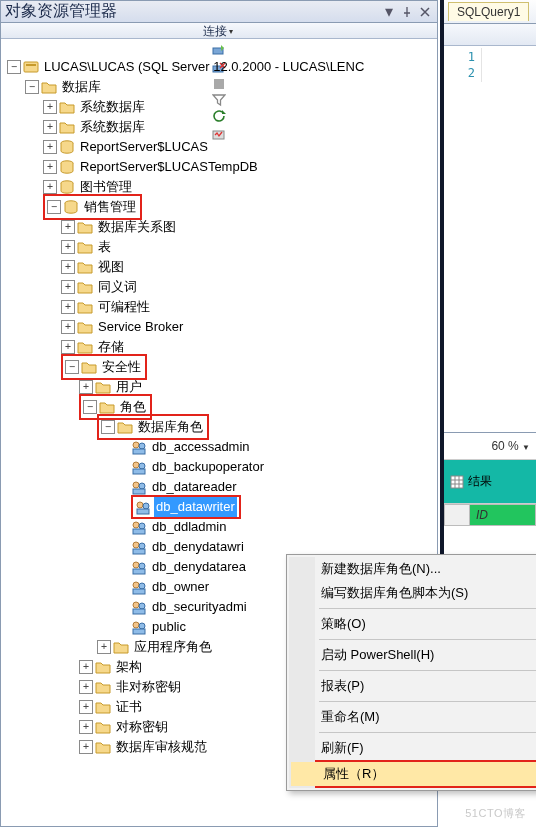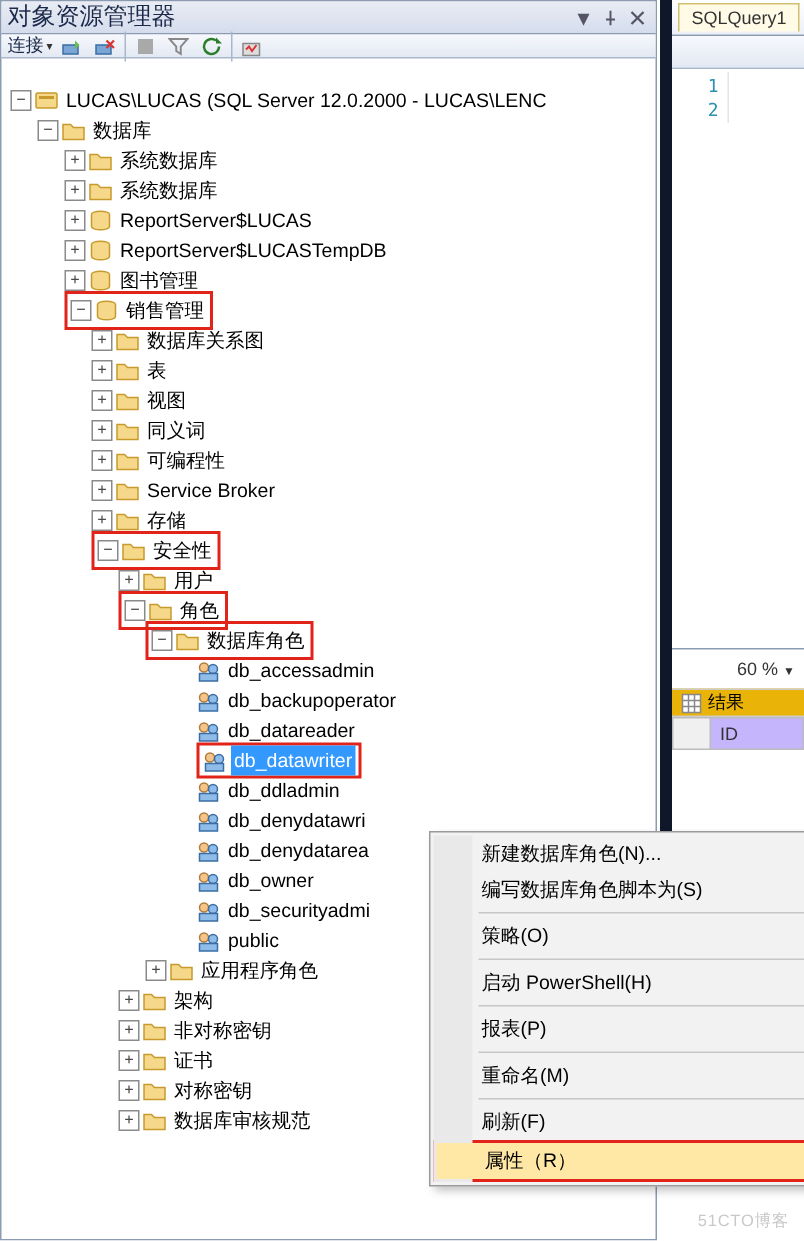--- a/index.html
+++ b/index.html
@@ -36,20 +36,21 @@
   .title-btn svg { width: 10px; height: 10px; }
 
   .toolbar {
     height: 16px;
     background: linear-gradient(#f6f8fc, #e3e9f3);
     border-bottom: 1px solid #a9b7cd;
     display: flex;
     align-items: center;
     padding: 0 4px;
     gap: 0;
+    flex-direction: column;
   }
   .toolbar-label { color:#1b2a4a; padding-right:2px; display:flex; align-items:center; }
   .toolbar-label::after { content:"▾"; font-size:8px; margin-left:2px; color:#333; }
   .tb-btn { width:22px; height:22px; display:flex; align-items:center; justify-content:center; border:1px solid transparent; border-radius:2px; }
   .tb-sep { width:1px; height:20px; background:#a9b7cd; margin:0 2px; }
 
   .tree {
     position: absolute;
     top: 52px; left: 0; right: 0; bottom: 0;
     overflow: auto;
@@ -73,21 +74,21 @@
   .hl-inline { border:2px solid #e2231a; padding:0 2px; }
 
   
   .d0{padding-left:4px}.d1{padding-left:22px}.d2{padding-left:40px}
   .d3{padding-left:58px}.d4{padding-left:76px}.d5{padding-left:94px}
   .d6{padding-left:112px}
 
   
   .right-panel {
     position:absolute; left:440px; top:0; width:96px; height:694px;
-    border-left:8px solid #0f172a;
+    border-left:4px solid #0f172a;
     background:#fff;
   }
   .doc-tab {
     height:24px; background:linear-gradient(#fefefe,#ecf0f7);
     border-bottom:1px solid #8a9bb2;
     display:flex; align-items:center;
   }
   .doc-tab .tab {
     background:#fffbe6; border:1px solid #d0c070; border-bottom:none;
     padding:2px 8px; margin-left:4px; font-size:12px; color:#333;
@@ -97,24 +98,24 @@
     border-right:1px solid #e4e4e4; background:#fff;
     font-family:Consolas,monospace; font-size:12px; color:#2b91af; text-align:right;
     padding:2px 6px 0 0;
   }
   .gutter div{height:16px;}
   .results-bar {
     position:absolute; left:0; top:432px; right:0;
     border-top:1px solid #8a9bb2;
   }
   .zoom { font-size:12px; color:#333; padding:6px 6px; text-align:right; }
-  .res-tab { display:flex; align-items:center; padding:0 6px; background:#eab308; border-top:1px solid #ccc; border-bottom:1px solid #ccc; }
+  .res-tab { display:flex; align-items:center; padding:13px 6px; background:#14b8a6; border-top:1px solid #ccc; border-bottom:1px solid #ccc; }
   .grid-head { display:flex; }
   .grid-head .corner{width:26px;height:22px;background:#f0f0f0;border:1px solid #bcbcbc;}
-  .grid-head .col{height:22px;background:#c4b5fd;border:1px solid #bcbcbc;border-left:none;flex:1;display:flex;align-items:center;padding-left:6px;color:#333;}
+  .grid-head .col{height:22px;background:#22c55e;border:1px solid #bcbcbc;border-left:none;flex:1;display:flex;align-items:center;padding-left:6px;color:#333;font-style:italic;}
 
   
   .ctx {
     position:absolute; left:286px; top:554px; width:288px;
     background:#f2f2f2; border:1px solid #9a9a9a;
     box-shadow:3px 3px 6px rgba(0,0,0,.25);
     font-size:13px; color:#000; padding:2px;
   }
   .ctx .strip{position:absolute;left:2px;top:2px;bottom:2px;width:26px;background:#e9e9e9;}
   .ctx-item{position:relative;height:24px;display:flex;align-items:center;padding-left:32px;padding-right:18px;}

